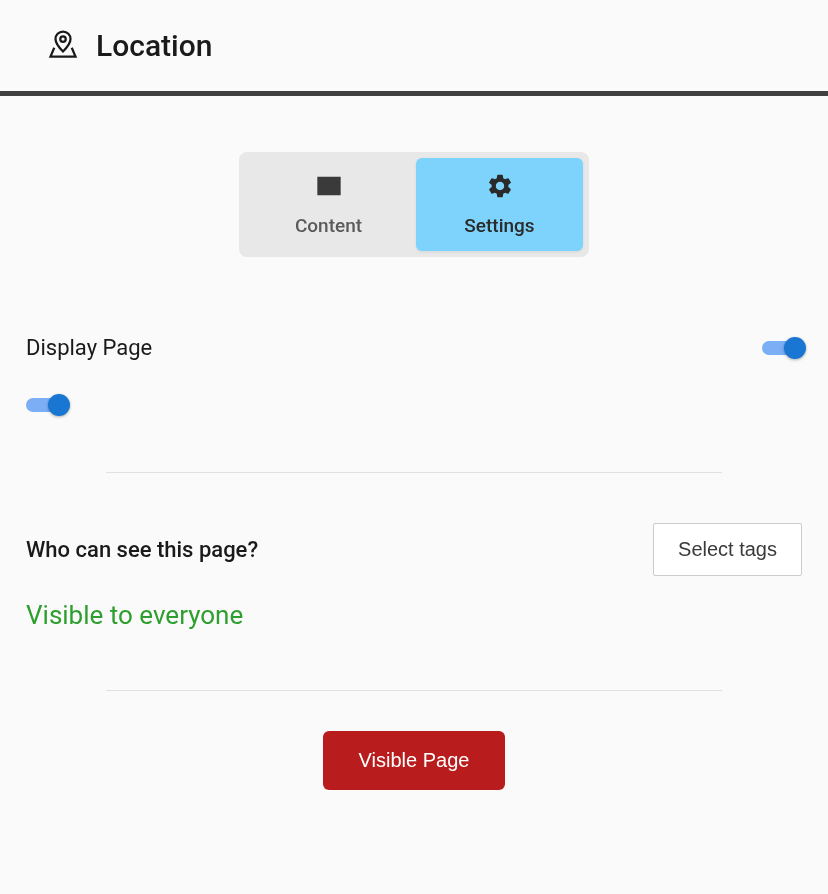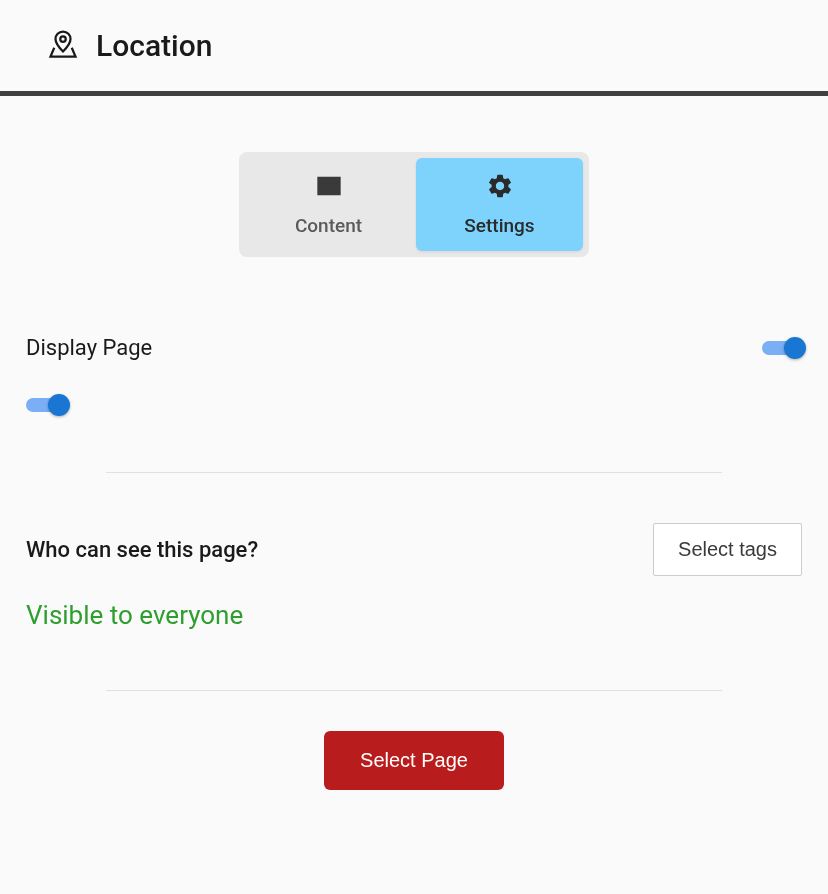--- a/index.html
+++ b/index.html
@@ -214,16 +214,16 @@
     <div class="visibility-row">
       <span class="visibility-title">Who can see this page?</span>
       <button class="select-tags-btn">Select tags</button>
     </div>
     <div class="visibility-status">Visible to everyone</div>
   </div>
 
   <div class="divider"></div>
 
   <div class="delete-section">
-    <button class="delete-btn">Select Page</button>
+    <button class="delete-btn">Visible Page</button>
   </div>
 
 </div>
 
 </body></html>

